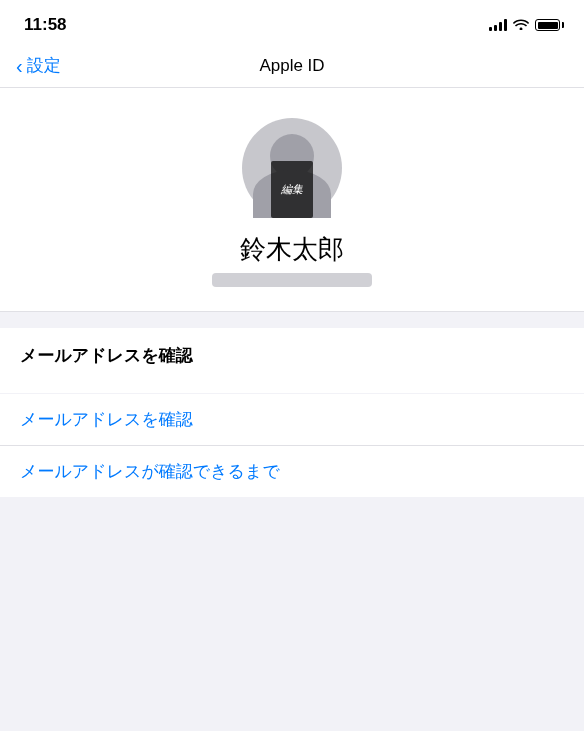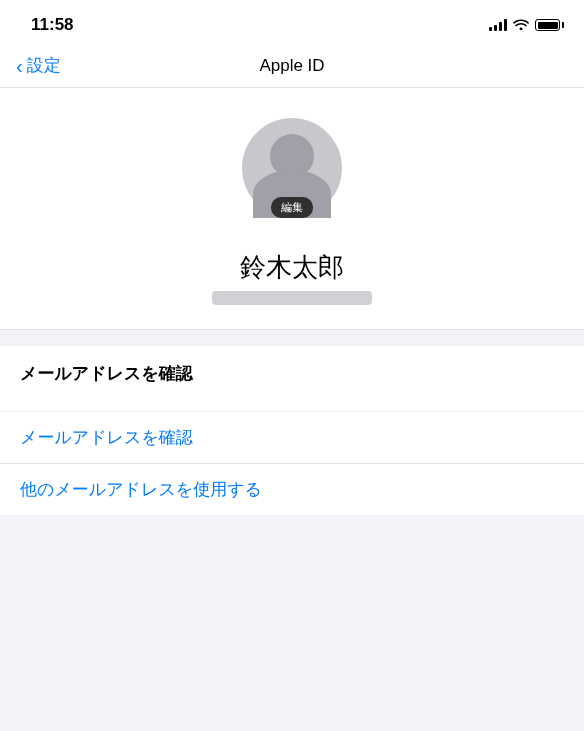--- a/index.html
+++ b/index.html
@@ -15,21 +15,21 @@
       font-family: -apple-system, 'Helvetica Neue', Arial, sans-serif;
       overflow: hidden;
       position: relative;
     }
 
     
     .status-bar {
       display: flex;
       justify-content: space-between;
       align-items: center;
-      padding: 14px 24px 8px 31px;
+      padding: 14px 24px 8px 24px;
       background: #fff;
       height: 44px;
     }
 
     .status-time {
       font-size: 17px;
       font-weight: 600;
       color: #000;
     }
 
@@ -174,32 +174,33 @@
     }
 
     .avatar-edit-badge {
       position: absolute;
       bottom: 0;
       left: 50%;
       transform: translateX(-50%);
       background: rgba(0,0,0,0.7);
       color: #fff;
       font-size: 11px;
-      padding: 3px 10px;
-      border-radius: 10px;
+      padding: 21px 10px;
+      border-radius: 2px;
       white-space: nowrap;
       cursor: pointer;
+      font-style: italic;
     }
 
     .profile-name {
       font-size: 26px;
       font-weight: 400;
       color: #000;
       margin-bottom: 6px;
-      margin-top: 24px;
+      margin-top: 6px;
     }
 
     .profile-email-blur {
       width: 160px;
       height: 14px;
       background: #d0d0d5;
       border-radius: 4px;
     }
 
     
@@ -296,14 +297,14 @@
   <div class="profile-name">鈴木太郎</div>
   <div class="profile-email-blur"></div>
 </div>
 
 <div class="content-section">
   <div class="section-title">メールアドレスを確認</div>
 </div>
 
 <div class="action-links">
   <a class="action-link">メールアドレスを確認</a>
-  <a class="action-link">他のメールアドレスを使用する</a>
+  <a class="action-link">メールアドレスが確認できるまで</a>
 </div>
 
 </body></html>

